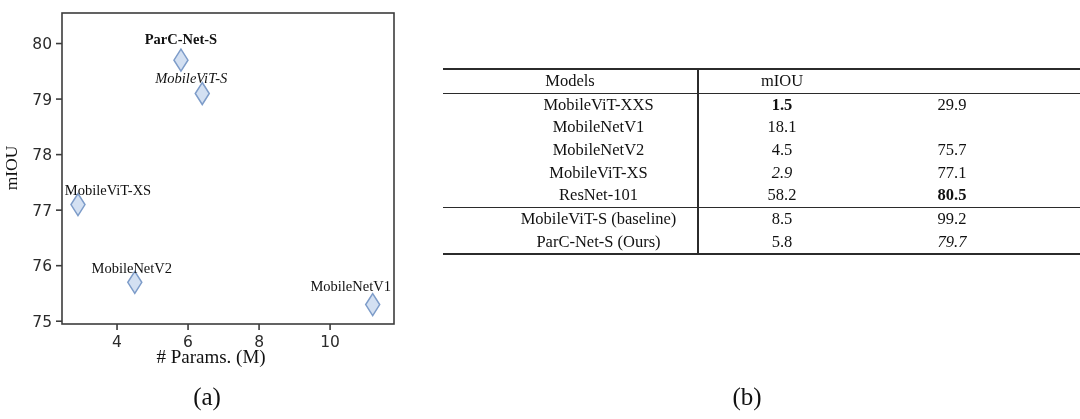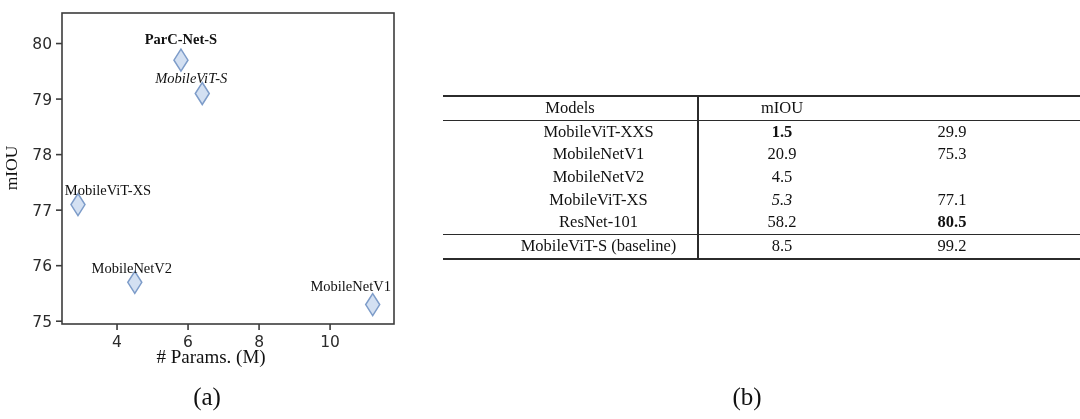--- a/index.html
+++ b/index.html
@@ -21,21 +21,21 @@
   .emph-bold   { font-weight: bold; }
   .emph-italic { font-style: italic; }
   .caption {
     position: absolute; width: 120px; text-align: center;
     font-size: 25px; color: #111;
   }
   .caption-a { left: 147px; top: 383px; }
   .caption-b { left: 687px; top: 383px; }
   
   .results-table {
-    position: absolute; left: 443px; top: 95px; width: 637px;
+    position: absolute; left: 443px; top: 68px; width: 637px;
     border-top: 2px solid #2b2b2b;
     border-bottom: 2px solid #2b2b2b;
     font-size: 16.5px;
   }
   .trow {
     display: grid;
     grid-template-columns: 254px 170px 170px 1fr;
     height: 22.7px; line-height: 22.7px;
     white-space: nowrap;
   }
@@ -101,43 +101,49 @@
   </div>
 
   <div class="trow">
     <div class="cell model">MobileViT-XXS</div>
     <div class="cell center emph-bold">1.5</div>
     <div class="cell center">29.9</div>
     <div class="cell"></div>
   </div>
   <div class="trow">
     <div class="cell model">MobileNetV1</div>
-    <div class="cell center">20.9</div>
-    <div class="cell center">75.3</div>
+    <div class="cell center">18.1</div>
     <div class="cell"></div>
   </div>
   <div class="trow">
     <div class="cell model">MobileNetV2</div>
     <div class="cell center">4.5</div>
+    <div class="cell center">75.7</div>
     <div class="cell"></div>
   </div>
   <div class="trow">
     <div class="cell model">MobileViT-XS</div>
-    <div class="cell center emph-italic">5.3</div>
+    <div class="cell center emph-italic">2.9</div>
     <div class="cell center">77.1</div>
     <div class="cell"></div>
   </div>
   <div class="trow">
     <div class="cell model">ResNet-101</div>
     <div class="cell center">58.2</div>
     <div class="cell center emph-bold">80.5</div>
     <div class="cell"></div>
   </div>
 
   <div class="trow group-start">
     <div class="cell model">MobileViT-S (baseline)</div>
     <div class="cell center">8.5</div>
     <div class="cell center">99.2</div>
     <div class="cell"></div>
   </div>
+  <div class="trow">
+    <div class="cell model">ParC-Net-S (Ours)</div>
+    <div class="cell center">5.8</div>
+    <div class="cell center emph-italic">79.7</div>
+    <div class="cell"></div>
+  </div>
 </div>
 
 <div class="caption caption-b">(b)</div>
 
 </body></html>

